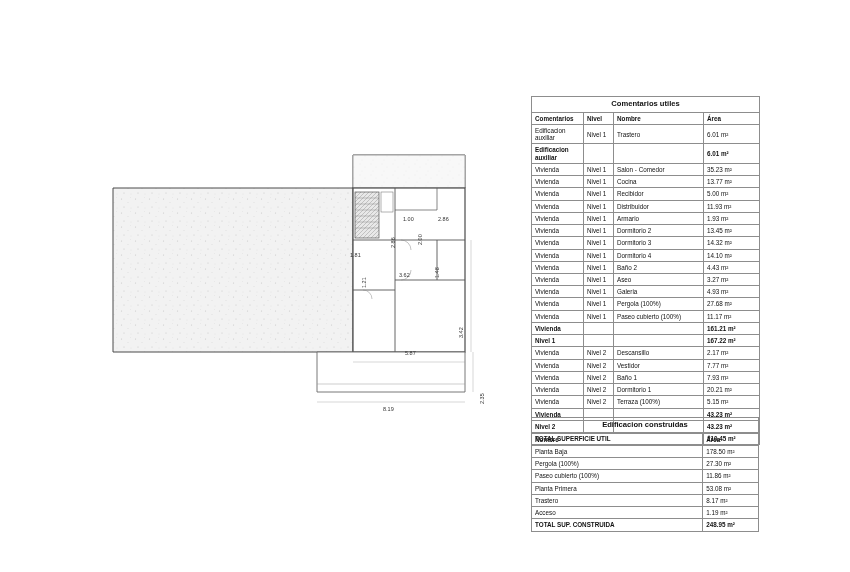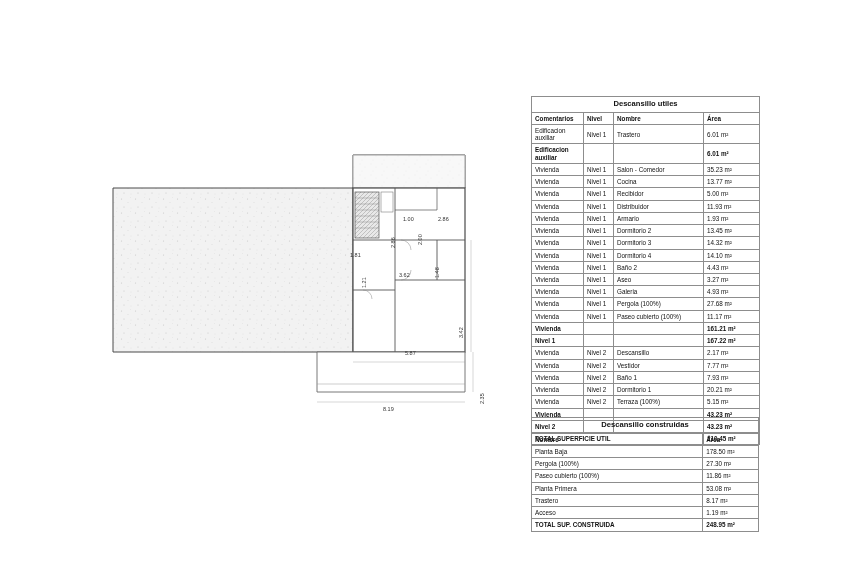--- a/index.html
+++ b/index.html
@@ -173,21 +173,21 @@
 <div id="tables">
   <table class="t1">
     <colgroup>
       <col class="col-com">
         <col class="col-niv">
         <col class="col-nom">
         <col class="col-area">
     </colgroup>
     <tbody>
       <tr>
-        <td class="title-cell" colspan="4">Descansillo utiles</td>
+        <td class="title-cell" colspan="4">Comentarios utiles</td>
       </tr>
       <tr class="hdr">
         <td>Comentarios</td>
         <td>Nivel</td>
         <td>Nombre</td>
         <td class="area">Área</td>
       </tr>
 
       <tr>
         <td>Edificacion auxiliar</td>
@@ -342,21 +342,21 @@
 </div>
 
 <div id="table2">
   <table>
     <colgroup>
         <col class="col-nom2">
         <col class="col-area2">
       </colgroup>
     <tbody>
       <tr>
-        <td class="title-cell" colspan="2">Descansillo construidas</td>
+        <td class="title-cell" colspan="2">Edificacion construidas</td>
       </tr>
       <tr class="hdr">
         <td>Nombre</td>
         <td class="area">Área</td>
       </tr>
       <tr>
         <td>Planta Baja</td>
         <td class="area">178.50 m²</td>
       </tr>
       <tr>

